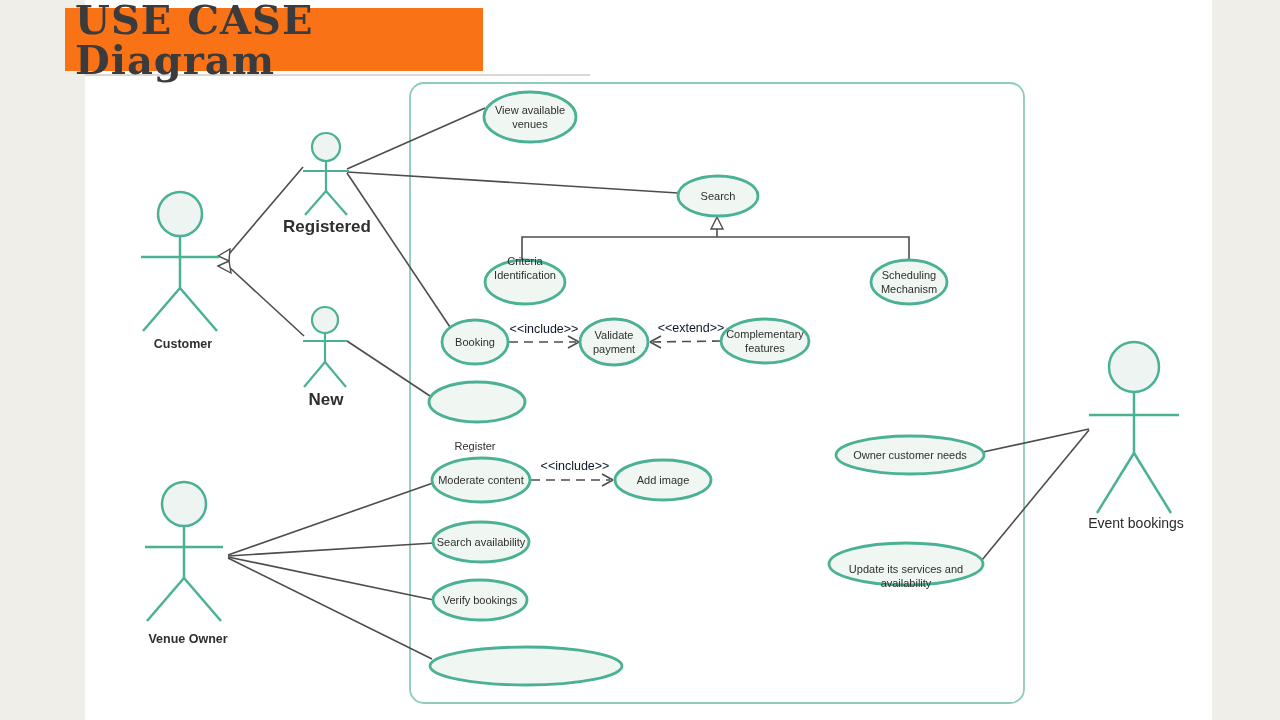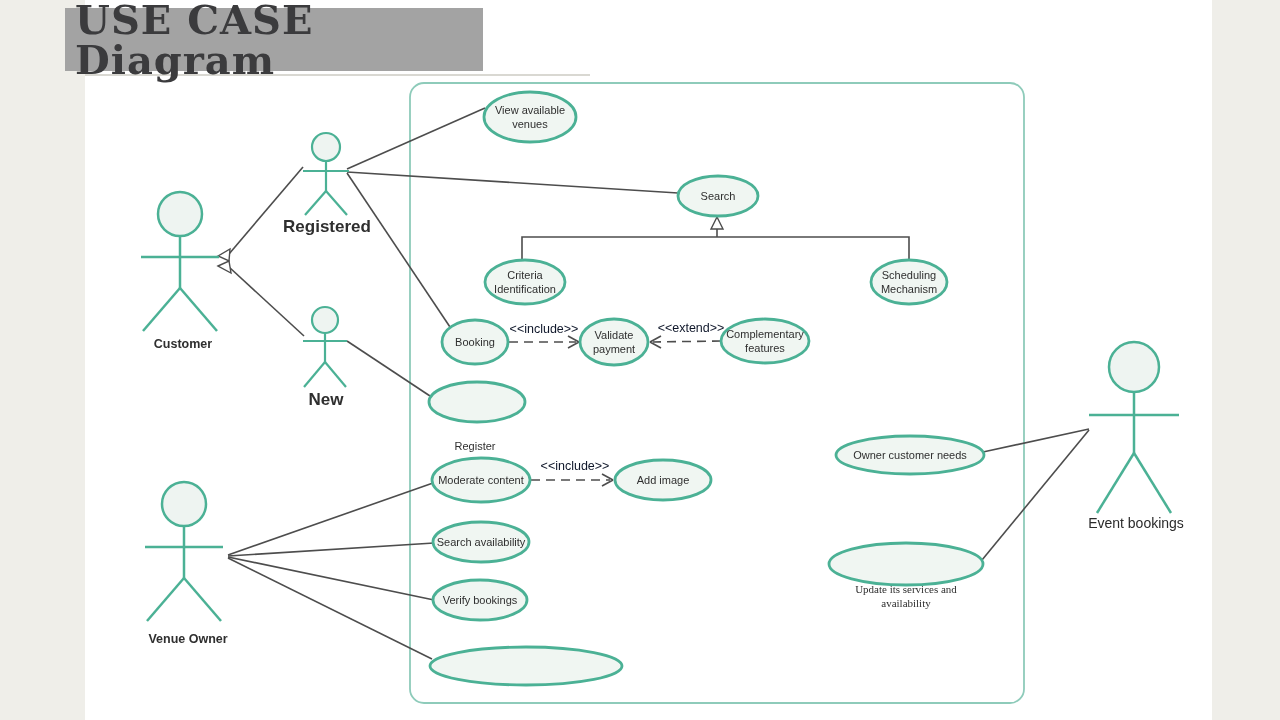--- a/index.html
+++ b/index.html
@@ -1,20 +1,20 @@
 <!DOCTYPE html>
 <html><head>
 <meta charset="utf-8">
 <style>
   html,body{margin:0;padding:0;}
   body{font-family:"Liberation Sans","DejaVu Sans",sans-serif;background:#efeee9;}
   .screen{position:relative;width:1280px;height:720px;overflow:hidden;background:#efeee9;}
   .slide{position:absolute;left:85px;top:0;width:1127px;height:720px;background:#ffffff;}
   .faint-line{position:absolute;left:85px;top:74px;width:505px;height:1.5px;background:#d9d8d2;}
-  .title-box{position:absolute;left:65px;top:8px;width:418px;height:63px;background:#a3a3a3;
+  .title-box{position:absolute;left:65px;top:8px;width:418px;height:63px;background:#f97316;
              display:flex;align-items:center;}
   .title-box h1{margin:0;padding:0 0 0 10px;font-family:"DejaVu Serif","Liberation Serif",serif;
                 font-weight:700;font-size:40px;letter-spacing:1px;color:#3b3b3d;line-height:1;}
   svg.diagram{position:absolute;left:0;top:0;width:1280px;height:720px;}
   .lbl{position:absolute;display:flex;align-items:center;justify-content:center;
        text-align:center;color:#2f2f2f;pointer-events:none;}
   .uc-label{font-size:11px;line-height:1.3;white-space:pre-line;text-align:center;}
   .actor-label{font-weight:bold;font-size:12.5px;}
   .actor-label.small{font-size:17px;}
   .actor-label.regular{font-weight:400;font-size:14px;color:#2b2b2b;}
@@ -123,36 +123,36 @@
       <ellipse cx="480" cy="600" rx="47" ry="20"></ellipse>
       <ellipse cx="526" cy="666" rx="96" ry="19"></ellipse>
       <ellipse cx="910" cy="455" rx="74" ry="19"></ellipse>
       <ellipse cx="906" cy="564" rx="77" ry="21"></ellipse>
     </g>
   </svg>
 
   <div class="lbl uc-label" style="left:484px;top:101px;width:92px;height:32px;">View available
 venues</div>
   <div class="lbl uc-label" style="left:678px;top:188px;width:80px;height:16px;">Search</div>
-  <div class="lbl uc-label" style="left:485px;top:266px;width:80px;height:32px;">Criteria
+  <div class="lbl uc-label" style="left:485px;top:252px;width:80px;height:32px;">Criteria
 Identification</div>
   <div class="lbl uc-label" style="left:869px;top:266px;width:80px;height:32px;">Scheduling
 Mechanism</div>
   <div class="lbl uc-label" style="left:435px;top:334px;width:80px;height:16px;">Booking</div>
   <div class="lbl uc-label" style="left:574px;top:326px;width:80px;height:32px;">Validate
 payment</div>
   <div class="lbl uc-label" style="left:715px;top:325px;width:100px;height:32px;">Complementary
 features</div>
   <div class="lbl uc-label" style="left:435px;top:394px;width:80px;height:16px;margin-top:44px;">Register</div>
   <div class="lbl uc-label" style="left:431px;top:472px;width:100px;height:16px;">Moderate content</div>
   <div class="lbl uc-label" style="left:613px;top:472px;width:100px;height:16px;">Add image</div>
   <div class="lbl uc-label" style="left:426px;top:534px;width:110px;height:16px;">Search availability</div>
   <div class="lbl uc-label" style="left:425px;top:592px;width:110px;height:16px;">Verify bookings</div>
   <div class="lbl uc-label" style="left:845px;top:447px;width:130px;height:16px;">Owner customer needs</div>
-  <div class="lbl uc-label" style="left:836px;top:580px;width:140px;height:32px;font-family:Liberation Serif, serif;">Update its services and
+  <div class="lbl uc-label" style="left:836px;top:560px;width:140px;height:32px;">Update its services and
 availability</div>
 
   <div class="lbl rel-label" style="left:499px;top:322px;width:90px;height:14px;">&lt;&lt;include&gt;&gt;</div>
   <div class="lbl rel-label" style="left:646px;top:321px;width:90px;height:14px;">&lt;&lt;extend&gt;&gt;</div>
   <div class="lbl rel-label" style="left:530px;top:459px;width:90px;height:14px;">&lt;&lt;include&gt;&gt;</div>
 
   <div class="lbl actor-label" style="left:123px;top:337px;width:120px;height:14px;">Customer</div>
   <div class="lbl actor-label small" style="left:267px;top:220px;width:120px;height:13px;">Registered</div>
   <div class="lbl actor-label small" style="left:266px;top:393px;width:120px;height:13px;">New</div>
   <div class="lbl actor-label" style="left:128px;top:632px;width:120px;height:14px;">Venue Owner</div>

